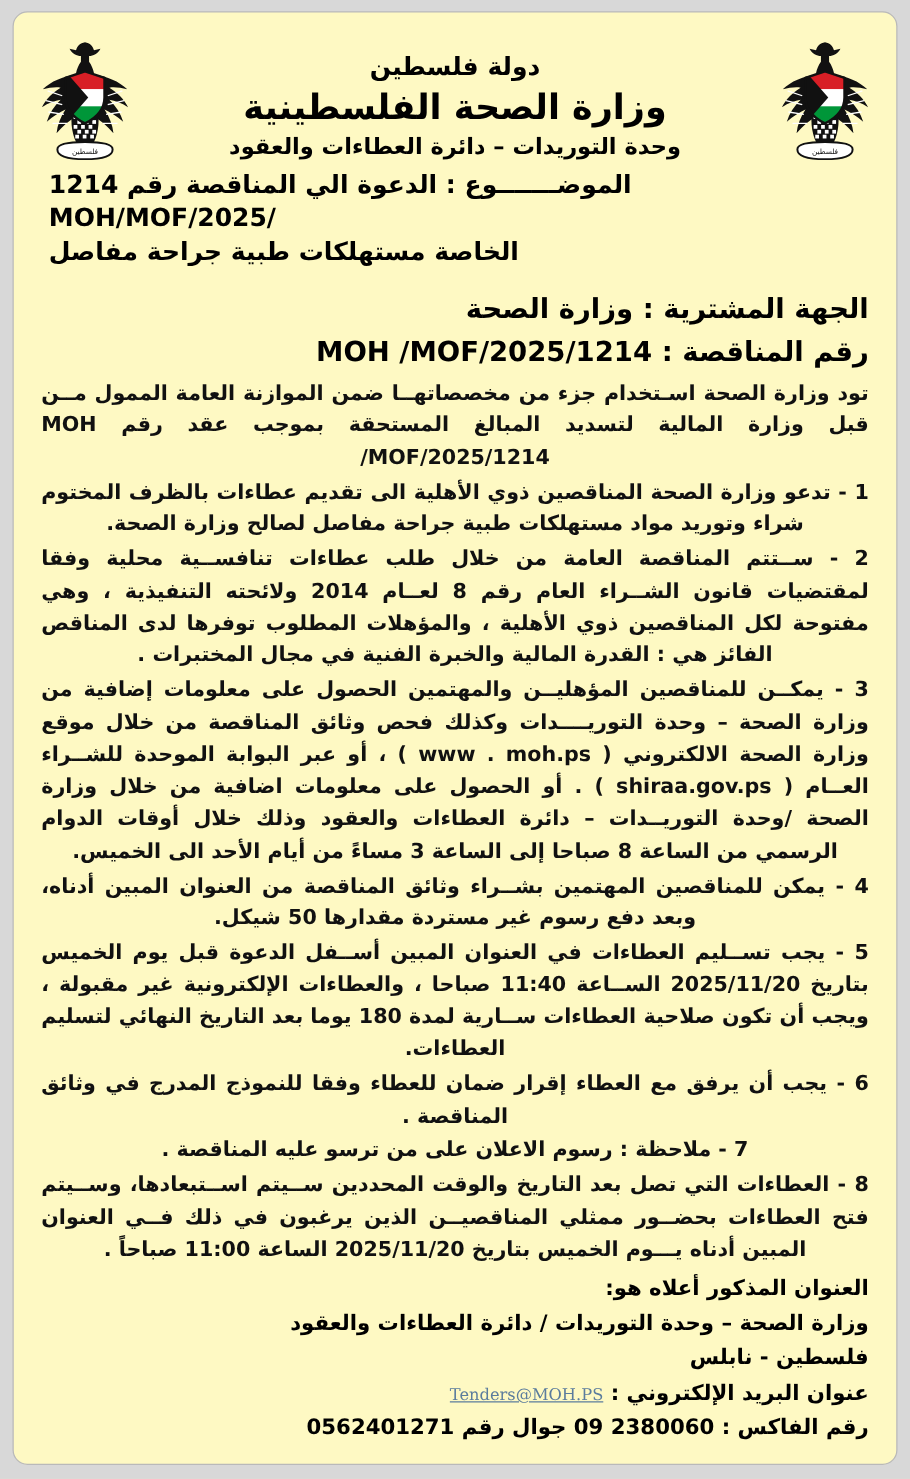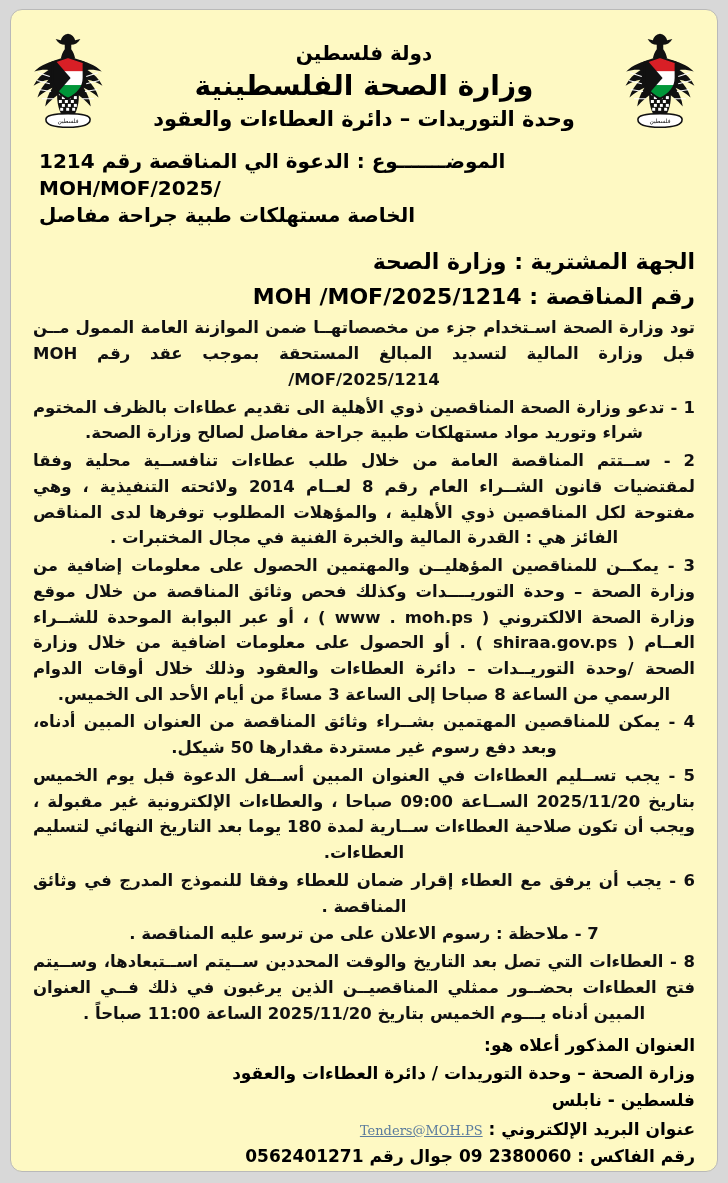--- a/index.html
+++ b/index.html
@@ -46,21 +46,21 @@
     padding: 14px 92px 0 92px;
   }
   .title-line {
     font-weight: bold;
     color: #000;
     letter-spacing: 0px;
     line-height: 1.30;
   }
   .t1 { font-size: 20px; margin-bottom: 2px; }
   .t2 { font-size: 28px; margin-bottom: 2px; }
-  .t3 { font-size: 21px; margin-bottom: 12px; }
+  .t3 { font-size: 18px; margin-bottom: 2px; }
 
   .subject-block {
     text-align: left;
     padding: 2px 14px 0 14px;
   }
   .subject-line {
     font-size: 20px;
     font-weight: bold;
     line-height: 1.36;
     color: #000;
@@ -261,21 +261,21 @@
   <div class="body">
     <div class="meta-line">الجهة المشترية : وزارة الصحة</div>
     <div class="meta-line">رقم المناقصة :  MOH /MOF/2025/1214</div>
 
     <div class="para center-last">تود وزارة الصحة اسـتخدام جزء من مخصصاتهــا ضمن الموازنة العامة الممول مــن قبل وزارة المالية لتسديد المبالغ المستحقة  بموجب عقد رقم MOH /MOF/2025/1214</div>
 
     <div class="para center-last">1 - تدعو وزارة الصحة  المناقصين ذوي الأهلية الى تقديم عطاءات بالظرف المختوم شراء وتوريد مواد مستهلكات طبية جراحة مفاصل  لصالح وزارة الصحة.</div>
     <div class="para center-last">2 -  ســتتم المناقصة العامة من خلال طلب عطاءات تنافســية  محلية وفقا لمقتضيات قانون الشــراء العام رقم 8 لعــام 2014 ولائحته التنفيذية ، وهي مفتوحة لكل المناقصين ذوي الأهلية ، والمؤهلات المطلوب توفرها لدى المناقص الفائز هي : القدرة المالية والخبرة الفنية في مجال المختبرات .</div>
     <div class="para center-last">3 - يمكــن للمناقصين المؤهليــن والمهتمين الحصول على معلومات إضافية من وزارة الصحة – وحدة التوريــــدات  وكذلك فحص وثائق المناقصة من خلال موقع وزارة الصحة الالكتروني ( www . moh.ps ) ، أو عبر البوابة الموحدة للشــراء العــام  ( shiraa.gov.ps ) . أو الحصول على معلومات اضافية من خلال وزارة الصحة /وحدة التوريــدات – دائرة العطاءات والعقود  وذلك خلال أوقات الدوام الرسمي من الساعة 8 صباحا إلى الساعة 3 مساءً  من أيام الأحد الى الخميس.</div>
     <div class="para center-last">4 - يمكن للمناقصين المهتمين بشــراء وثائق المناقصة من العنوان المبين أدناه، وبعد دفع رسوم غير مستردة مقدارها 50 شيكل.</div>
-    <div class="para center-last">5 - يجب تســليم العطاءات في العنوان المبين أســفل الدعوة قبل  يوم الخميس بتاريخ 2025/11/20 الســاعة 09:00 صباحا ، والعطاءات الإلكترونية غير مقبولة ، ويجب أن تكون صلاحية العطاءات ســارية لمدة 180 يوما بعد التاريخ النهائي لتسليم العطاءات.</div>
+    <div class="para center-last">5 - يجب تســليم العطاءات في العنوان المبين أســفل الدعوة قبل  يوم الخميس بتاريخ 2025/11/20 الســاعة 11:40 صباحا ، والعطاءات الإلكترونية غير مقبولة ، ويجب أن تكون صلاحية العطاءات ســارية لمدة 180 يوما بعد التاريخ النهائي لتسليم العطاءات.</div>
     <div class="para center-last">6 - يجب أن يرفق مع العطاء إقرار ضمان للعطاء وفقا للنموذج المدرج في وثائق المناقصة  .</div>
     <div class="para center-last">7 - ملاحظة : رسوم الاعلان على من ترسو عليه المناقصة .</div>
     <div class="para center-last">8 -  العطاءات التي تصل بعد التاريخ والوقت المحددين ســيتم اســتبعادها، وســيتم فتح العطاءات بحضــور ممثلي المناقصيــن الذين يرغبون في ذلك فــي العنوان المبين أدناه  يـــوم الخميس بتاريخ 2025/11/20 الساعة 11:00 صباحاً .</div>
   </div>
 
   <div class="contact">
     <div class="contact-line">العنوان المذكور أعلاه هو:</div>
     <div class="contact-line">وزارة الصحة – وحدة التوريدات / دائرة العطاءات والعقود</div>
     <div class="contact-line">فلسطين  - نابلس</div>
     <div class="email-line">

